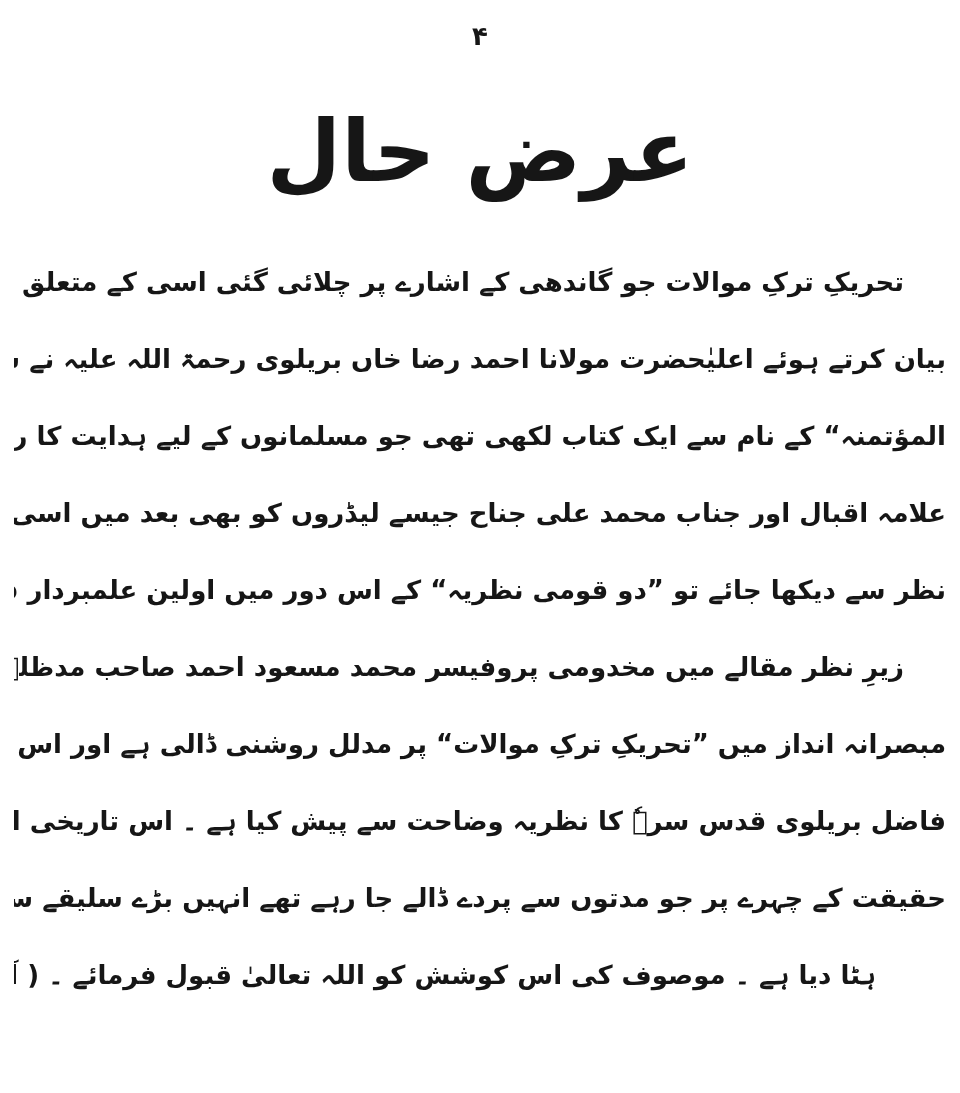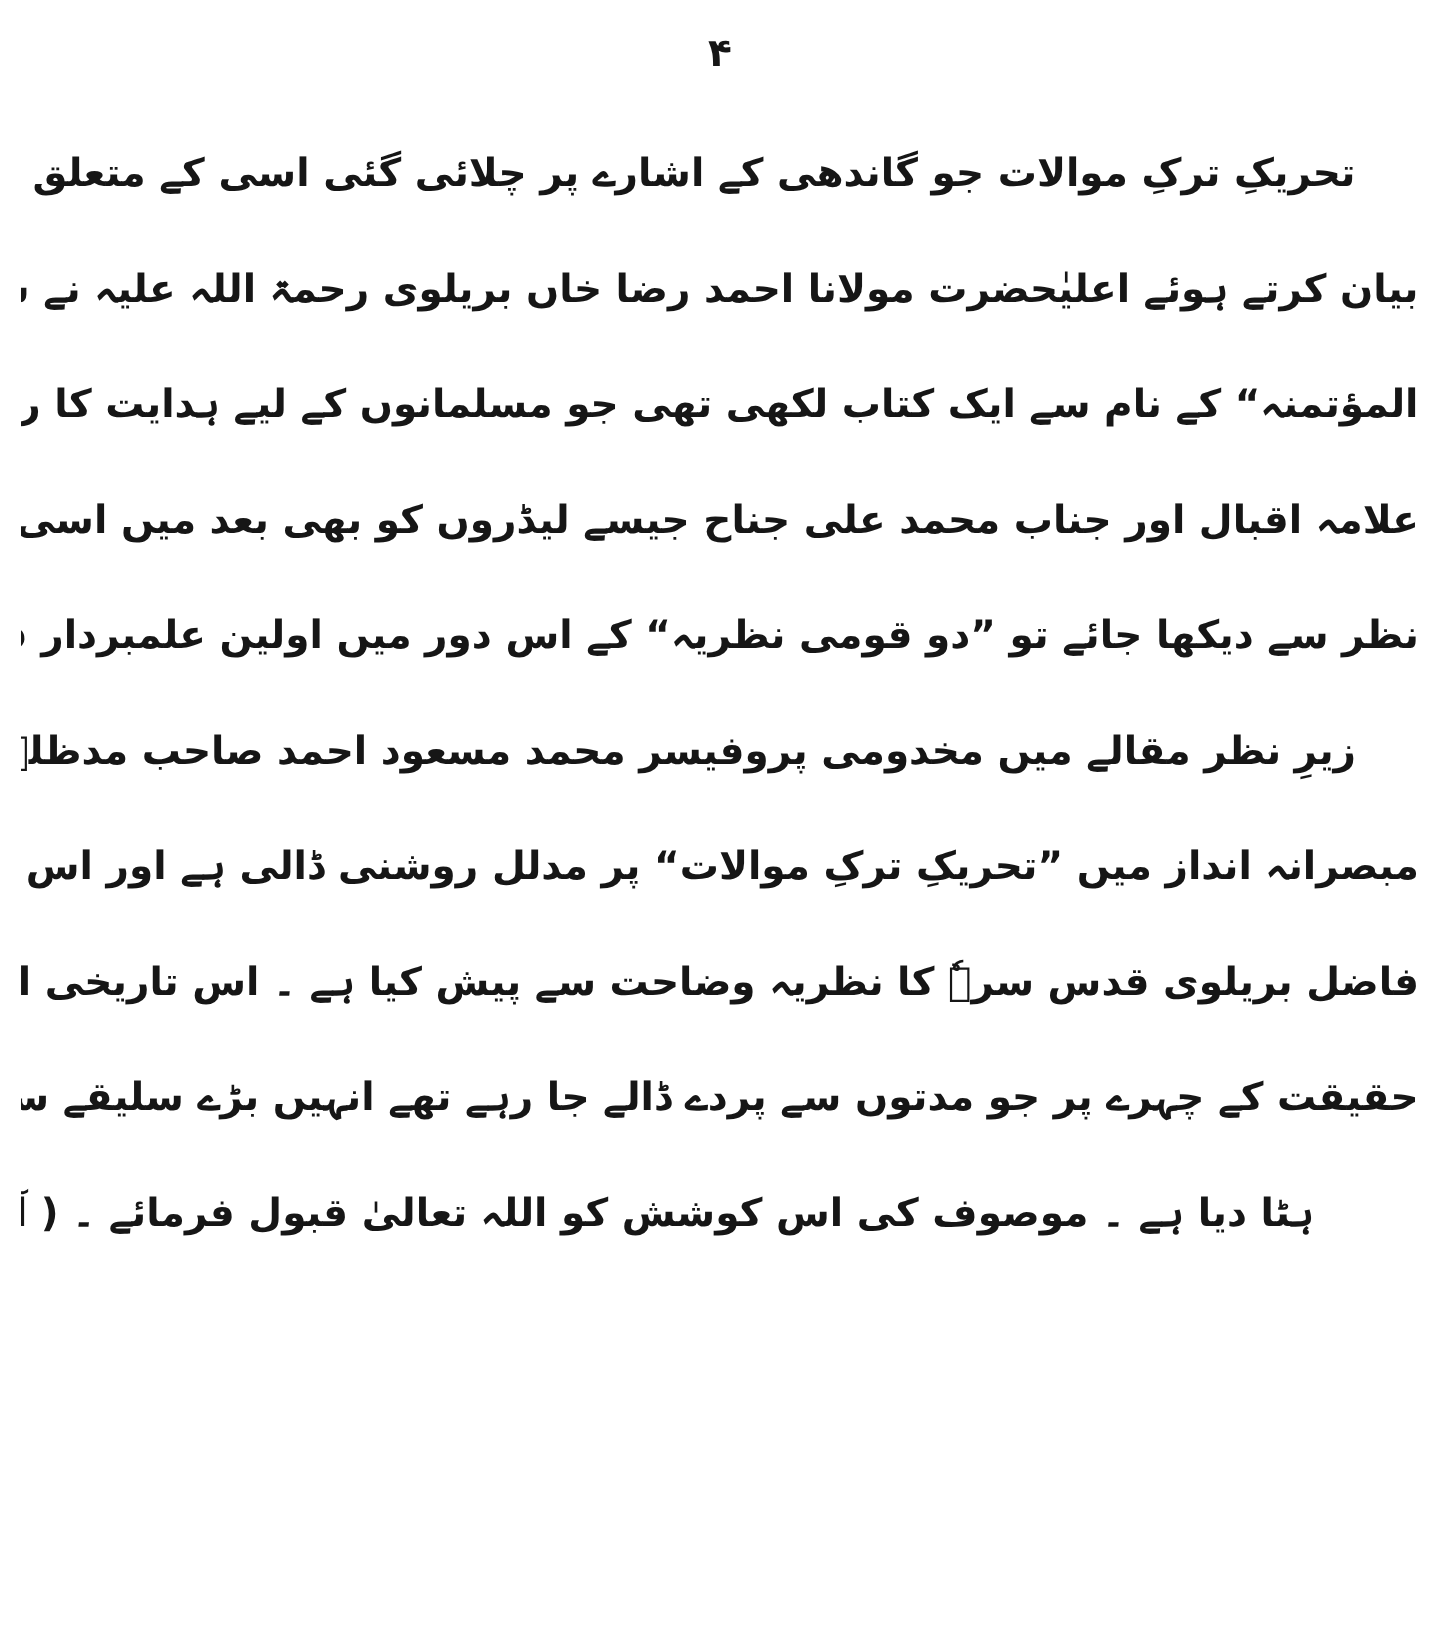--- a/index.html
+++ b/index.html
@@ -61,20 +61,21 @@
     padding:0 70px;
     white-space:nowrap;
   }
 </style>
 </head>
 <body>
 
 <div class="page">
   <div class="pagenum">۴</div>
 
+  <h1 class="title">عرض حال</h1>
 
 
   <div class="body">
       <div class="para">
         <div class="line first">تحریکِ ترکِ موالات جو گاندھی کے اشارے پر چلائی گئی اسی کے متعلق حکمِ شرع</div>
         <div class="line">بیان کرتے ہوئے اعلیٰحضرت مولانا احمد رضا خاں بریلوی رحمۃ اللہ علیہ نے سنہ ۱۹۲۰ء میں ”المحجۃ</div>
         <div class="line">المؤتمنہ“ کے نام سے ایک کتاب لکھی تھی جو مسلمانوں کے لیے ہدایت کا روشن مینار ثابت ہوئی۔</div>
         <div class="line">علامہ اقبال اور جناب محمد علی جناح جیسے لیڈروں کو بھی بعد میں اسی طرف آنا پڑا ، اگر انصاف کی</div>
         <div class="line">نظر سے دیکھا جائے تو ”دو قومی نظریہ“ کے اس دور میں اولین علمبردار فاضل بریلوی ہی تھے ۔</div>
       </div>

